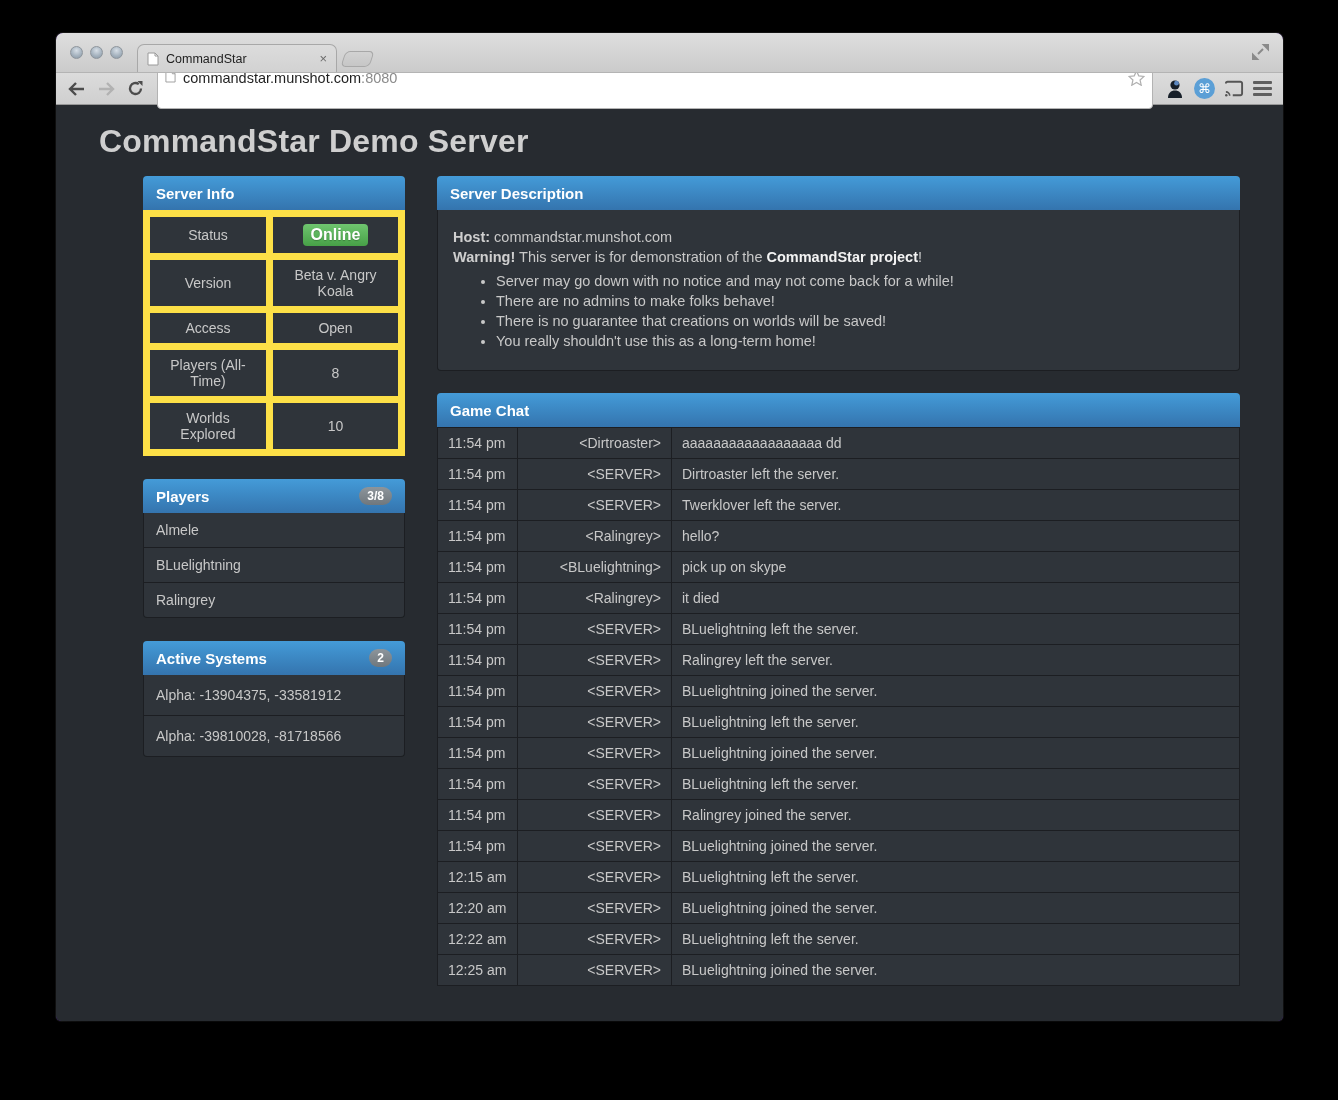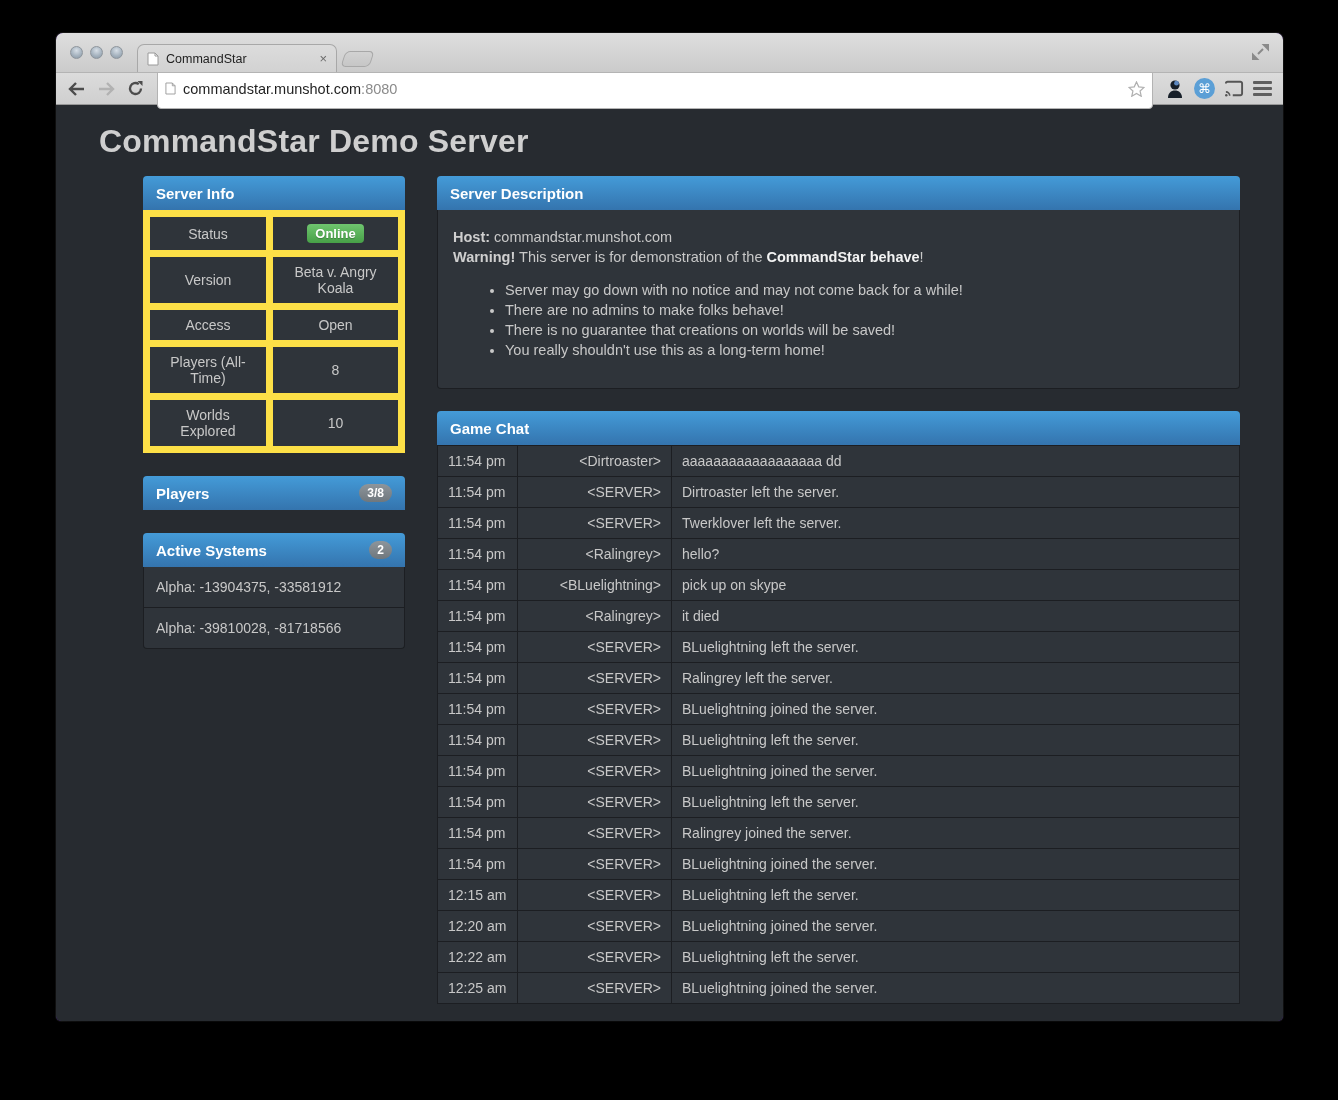--- a/index.html
+++ b/index.html
@@ -24,21 +24,21 @@
   .tab-close { font-size:13px; color:#6b6b6b; cursor:default; line-height:1; }
   .newtab { position:absolute; left:287px; bottom:5px; width:29px; height:16px;
             background:linear-gradient(#d2d2d2,#c6c6c6); border:1px solid #a8a8a8; border-radius:5px;
             transform:skewX(-18deg); }
   .resize-ic { position:absolute; right:13px; top:9px; }
 
   .toolbar { height:32px; background:linear-gradient(#dcdcdc,#cfcfcf); border-bottom:1px solid #979797;
              display:flex; align-items:center; padding:0 11px; gap:9px; }
   .navbtn { width:20px; height:20px; display:flex; align-items:center; justify-content:center; }
   .urlbar { flex:1; height:40px; background:#fff; border:1px solid #b3b3b3; border-radius:4px;
-            display:flex; align-items:center; padding:0 7px; gap:7px; margin:0 3px; }
+            display:flex; padding:0 7px; gap:7px; margin:0 3px; }
   .url-text { font-size:14.5px; color:#1f1f1f; white-space:nowrap; }
   .url-port { color:#8b8b8b; }
   .star { margin-left:auto; }
   .cmd-badge { width:21px; height:21px; border-radius:50%; background:#5b9fd6; color:#fff;
                font-size:13px; display:flex; align-items:center; justify-content:center; }
   .menu-bars { display:flex; flex-direction:column; gap:3px; width:19px; }
   .menu-bars i { display:block; height:3px; background:#5f5f5f; border-radius:1px; }
 
   
   .content { height:916px; background:#272b30; padding:0 43px; overflow:hidden; border-radius:0 0 5px 5px; }
@@ -51,34 +51,34 @@
                 color:#fff; font-weight:bold; font-size:15px; display:flex; align-items:center;
                 justify-content:space-between; padding:0 13px; }
   .count-badge { background:linear-gradient(#8d959b,#6f777d); color:#fff; font-size:12px; font-weight:bold;
                  padding:2px 8px; border-radius:10px; }
 
   table { border-collapse:collapse; width:100%; }
   .info-table, .chat-table { background:#2f343a; border:1px solid #1c1e22; color:#c8c8c8; font-size:14px; }
   .info-table td { border:7px solid #fde047; padding:7px 10px; height:31px;text-align:center; }
   .info-table td.lbl { width:123px; }
   .badge-online { display:inline-block; background:linear-gradient(#6fc56f,#47a047); color:#fff;
-                  font-size:13px; font-weight:bold; padding:2px 8px; border-radius:4px;
+                  font-size:16px; font-weight:bold; padding:2px 8px; border-radius:4px;
                   text-shadow:0 1px 1px rgba(0,0,0,.25); }
 
   .plist { list-style:none; background:#2f343a; border:1px solid #1c1e22; border-top:none;
            border-radius:0 0 4px 4px; color:#c8c8c8; font-size:14px; }
   .plist li { border-bottom:1px solid #1c1e22; padding:9px 12px; }
   .plist.tall li { padding:12px 12px; }
   .plist li:last-child { border-bottom:none; }
 
   .desc-body { background:#2f343a; border:1px solid #1c1e22; border-top:none; border-radius:0 0 4px 4px;
                color:#c8c8c8; font-size:14.5px; line-height:20px; padding:17px 15px 15px; }
   .desc-body b { color:#cfcfcf; }
   .desc-link { color:#f3f3f3; font-weight:bold; text-decoration:none; }
-  .desc-body ul { margin:13px; padding-left:39px; }
+  .desc-body ul { margin:4px; padding-left:39px; }
 
   .chat-table td { border:1px solid #1c1e22; padding:7px 10px; height:31px; }
   .chat-table td.t { width:80px; }
   .chat-table td.s { width:154px; text-align:right; }
 </style>
 </head>
 <body>
 
 <div class="stage">
   <div class="window">
@@ -192,20 +192,25 @@
                   </tr>
                 </tbody>
             </table>
           </div>
 
           <div>
             <div class="panel-head">
               <span>Players</span>
               <span class="count-badge">3/8</span>
             </div>
+            <ul class="plist">
+                <li>Almele</li>
+                <li>BLuelightning</li>
+                <li>Ralingrey</li>
+              </ul>
           </div>
 
           <div>
             <div class="panel-head">
               <span>Active Systems</span>
               <span class="count-badge">2</span>
             </div>
             <ul class="plist tall">
                 <li>Alpha: -13904375, -33581912</li>
                 <li>Alpha: -39810028, -81718566</li>
@@ -221,21 +226,21 @@
               <span>Server Description</span>
             </div>
             <div class="desc-body">
               <div>
                 <b>Host:</b>
                 <span>commandstar.munshot.com</span>
               </div>
               <div>
                 <b>Warning!</b>
                 <span>This server is for demonstration of the</span>
-                <a href="#" class="desc-link">CommandStar behave</a><span>!</span>
+                <a href="#" class="desc-link">CommandStar project</a><span>!</span>
               </div>
               <ul>
                   <li>Server may go down with no notice and may not come back for a while!</li>
                   <li>There are no admins to make folks behave!</li>
                   <li>There is no guarantee that creations on worlds will be saved!</li>
                   <li>You really shouldn't use this as a long-term home!</li>
                 </ul>
             </div>
           </div>
 

